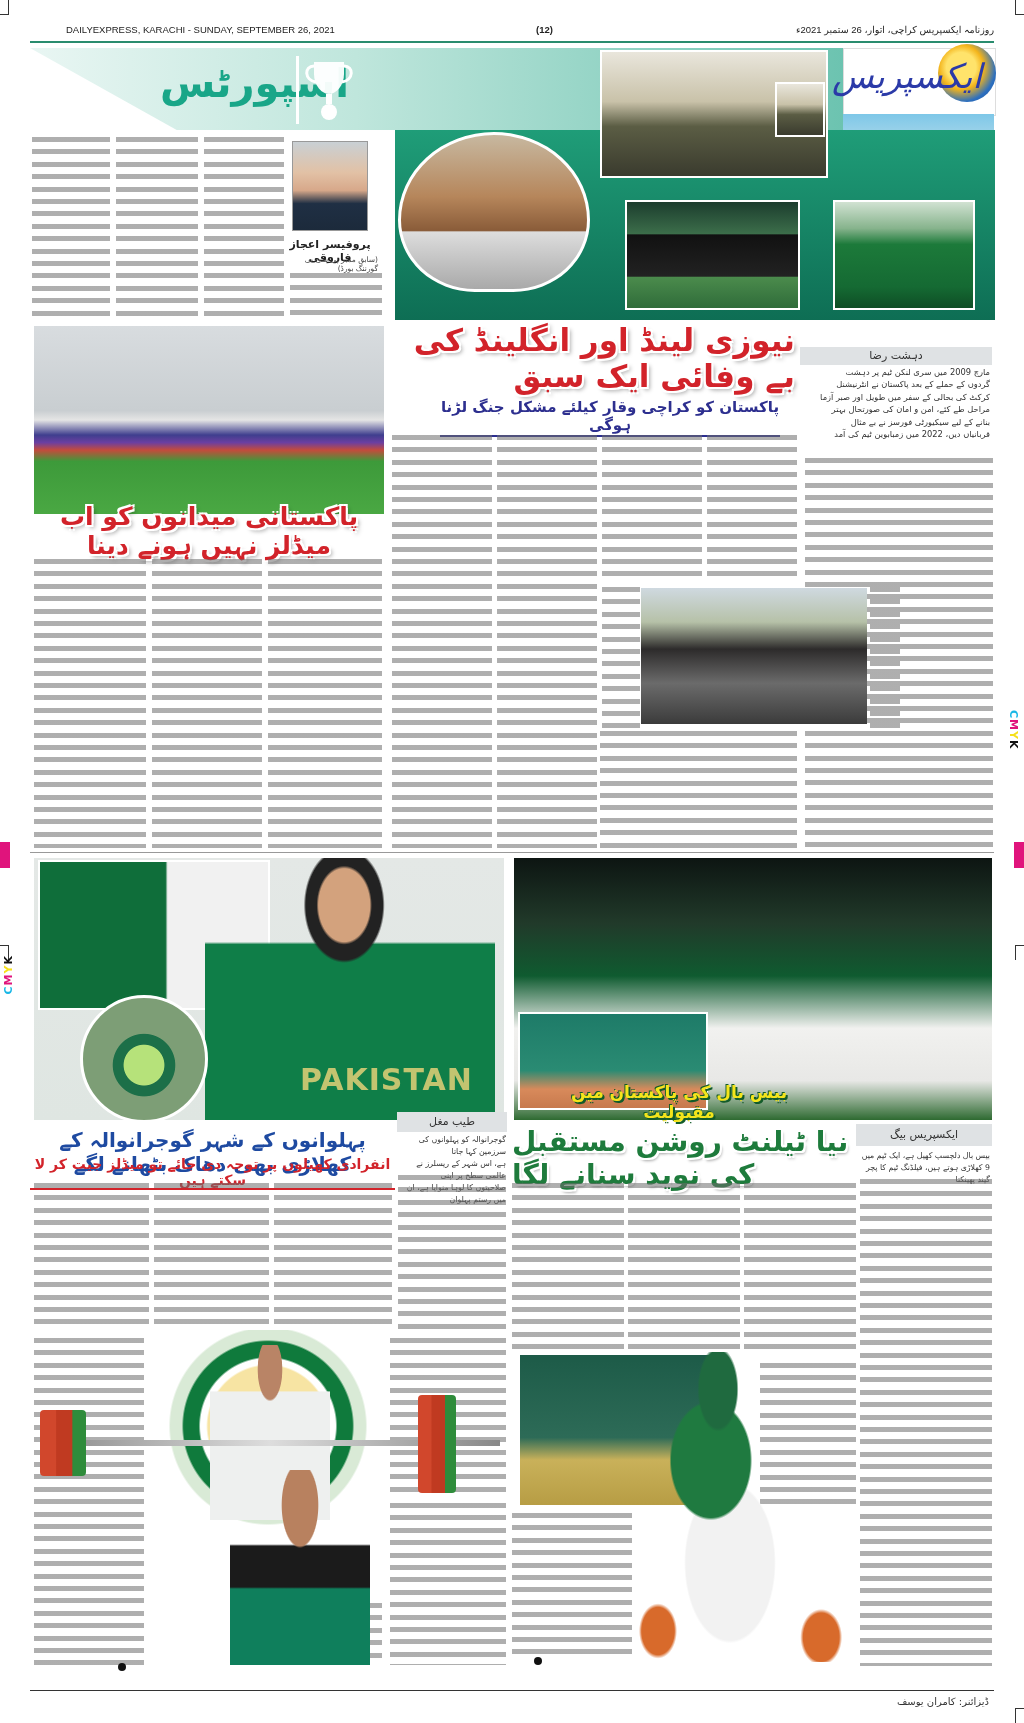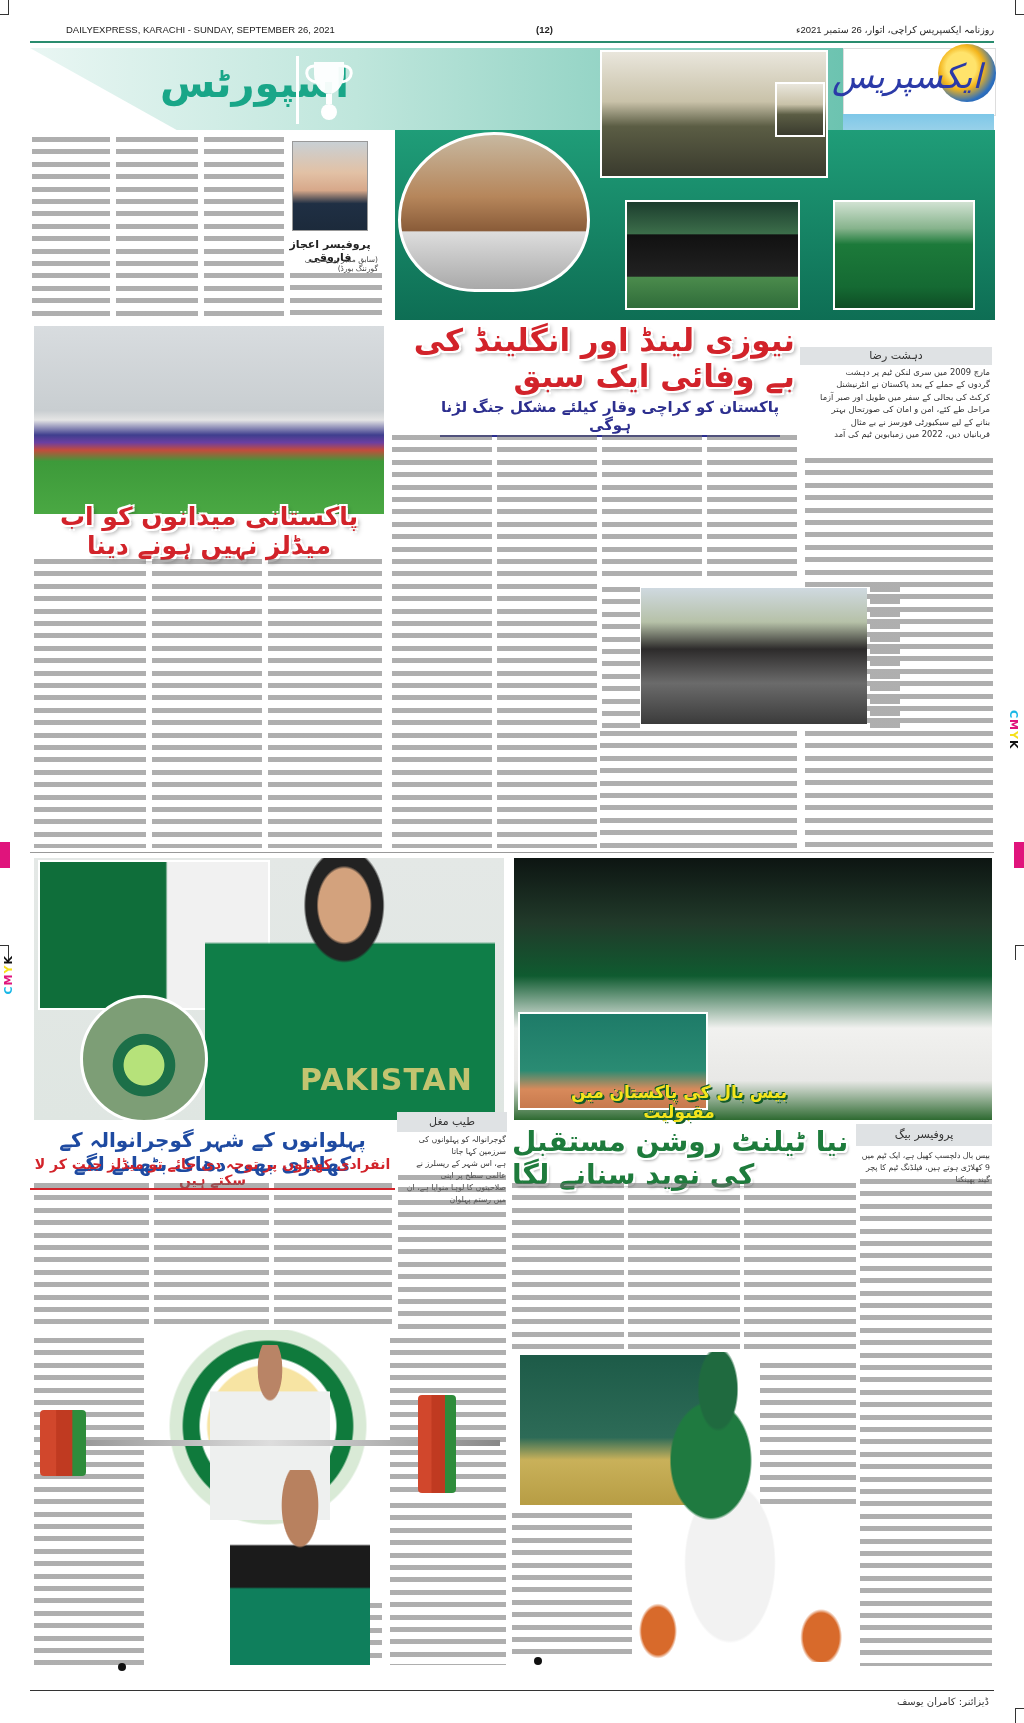--- a/index.html
+++ b/index.html
@@ -200,21 +200,21 @@
 <div class="abs" style="left:40px;top:1440px;width:460px;height:6px;background:linear-gradient(90deg,#888,#ddd,#888);"></div>
 <div class="abs" style="left:40px;top:1410px;width:46px;height:66px;background:linear-gradient(90deg,#d1472c 0 35%,#c03a21 36% 70%,#2f8c3b 71% 100%);border-radius:4px;"></div>
 <div class="abs" style="left:418px;top:1395px;width:38px;height:98px;background:linear-gradient(90deg,#d1472c 0 35%,#c03a21 36% 70%,#2f8c3b 71% 100%);border-radius:4px;"></div>
 <div class="photo" style="left:230px;top:1470px;width:140px;height:195px;border:none;background:radial-gradient(ellipse at 50% 18%,#b8815f 0 18%,transparent 19%),linear-gradient(180deg,transparent 0 38%,#1b1b1b 39% 60%,#0f7f5c 61% 100%);"></div>
 
 <div class="photo ph-baseball" style="left:514px;top:858px;width:478px;height:262px;border:none;"></div>
 <div class="photo ph-inset" style="left:518px;top:1012px;width:190px;height:98px;"></div>
 <div class="abs rtl" style="left:564px;top:1082px;width:230px;text-align:center;font-size:17px;font-weight:bold;color:#f4e51b;text-shadow:2px 2px 0 #135c2a,-1px -1px 0 #135c2a;">بیس بال کی پاکستان میں مقبولیت</div>
 
 <div class="abs rtl" style="left:512px;top:1125px;width:340px;text-align:left;font-size:28px;font-weight:bold;color:#1e7b3c;text-shadow:2px 2px 0 #fff,-2px -2px 0 #fff,2px -2px 0 #fff,-2px 2px 0 #fff,2px 3px 3px rgba(0,0,0,.35);">نیا ٹیلنٹ روشن مستقبل کی نوید سنانے لگا</div>
-<div class="abs byline rtl" style="left:856px;top:1124px;width:136px;height:22px;line-height:22px;">پروفیسر بیگ</div>
+<div class="abs byline rtl" style="left:856px;top:1124px;width:136px;height:22px;line-height:22px;">ایکسپریس بیگ</div>
 <div class="abs rtl" style="left:858px;top:1150px;width:132px;font-size:7.8px;line-height:12px;color:#333;">
   <div>بیس بال دلچسپ کھیل ہے، ایک ٹیم میں</div>
   <div>9 کھلاڑی ہوتے ہیں، فیلڈنگ ٹیم کا پچر گیند پھینکتا</div>
 </div>
 
 <div class="col" style="left:512px;top:1180px;width:112px;height:170px;">
     <div class="col-fill"></div>
   </div>
 <div class="col" style="left:628px;top:1180px;width:112px;height:170px;">
     <div class="col-fill"></div>

